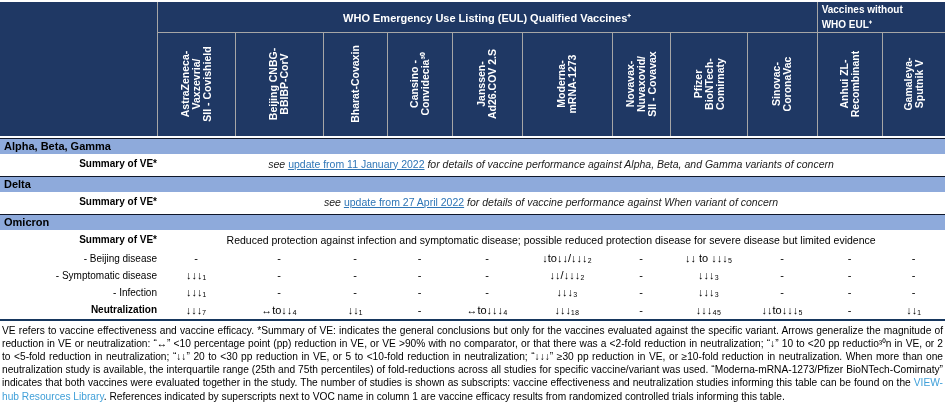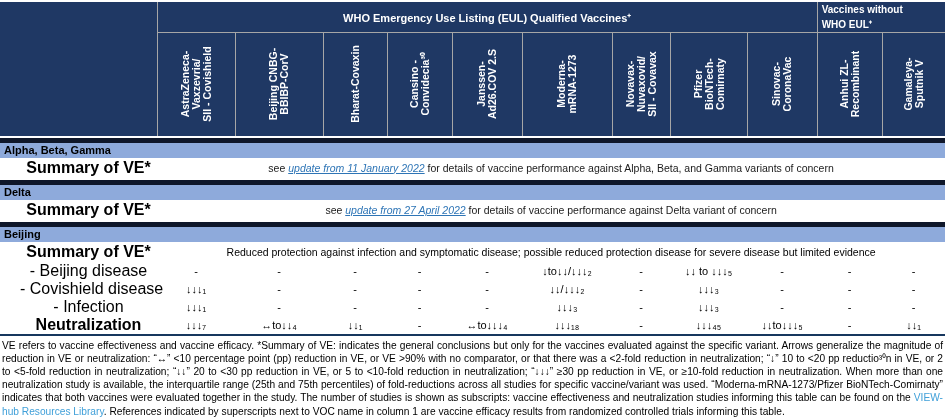--- a/index.html
+++ b/index.html
@@ -20,34 +20,34 @@
   .pre { white-space:pre-line; }
   th.vcell { background:#1F3864; height:103px; position:relative;
              border-left:1px solid #A6A6A6; }
   .vtext { position:absolute; left:50%; top:50%;
            transform:translate(-50%,-50%) rotate(-90deg);
            width:96px; text-align:center; color:#fff; font-size:10.5px;
            line-height:11px; white-space:pre-line; font-weight:bold; }
 
   
   tr.section td { background:#fff; padding:2px 0 0 0; }
-  tr.section .band { background:#8EAADB; border-top:5px solid #0f172a;
+  tr.section .band { background:#8EAADB; border-top:1px solid #0f172a;
                      font-weight:bold; font-size:11px; padding:1px 0 2px 4px; }
-  td.rowlabel { font-size:16px; padding-left:20px; white-space:nowrap;
-                text-align:center; vertical-align:middle; }
+  td.rowlabel { font-size:10px; padding-left:20px; white-space:nowrap;
+                text-align:right; vertical-align:middle; }
   td.rowlabel.bold { font-weight:bold; }
   tr.summary { height:20px; }
   tr.summary td.content { text-align:center; font-size:10.5px; vertical-align:middle; }
   tr.data { height:17px; }
   tr.data td.val { text-align:center; font-size:11px; vertical-align:middle;
                    white-space:nowrap; }
   tr.data-last td { border-bottom:2px solid #17375E; height:19px;margin-top:47px; }
 
-  .seg-it   { color:#1a1a1a;text-align:right; }
-  .seg-link { font-style:italic; color:#2E75B6; text-decoration:underline; }
+  .seg-it   { font-style:italic; color:#1a1a1a;text-align:right; }
+  .seg-link { color:#2E75B6; text-decoration:underline; }
   .seg-text { color:#000; }
   .seg-viewhub { color:#41A0D9; }
 
   
   .footer { width:945px; padding:3px 2px 0 2px; font-size:10.2px;
             line-height:13.2px; text-align:justify; color:#000; }
 </style>
 </head>
 <body>
 
@@ -137,25 +137,25 @@
         <td class="rowlabel bold">Summary of VE*</td>
         <td class="content" colspan="11"><span class="seg-it">see </span><span class="seg-link">update from 11 January 2022</span><span class="seg-it"> for details of vaccine performance against Alpha, Beta, and Gamma variants of concern</span></td>
       </tr>
       <tr class="section">
         <td colspan="12">
             <div class="band">Delta</div>
           </td>
       </tr>
       <tr class="summary">
         <td class="rowlabel bold">Summary of VE*</td>
-        <td class="content" colspan="11"><span class="seg-it">see </span><span class="seg-link">update from 27 April 2022</span><span class="seg-it"> for details of vaccine performance against Delta variant of concern</span></td>
+        <td class="content" colspan="11"><span class="seg-it">see </span><span class="seg-link">update from 27 April 2022</span><span class="seg-it"> for details of vaccine performance against When variant of concern</span></td>
       </tr>
       <tr class="section">
         <td colspan="12">
-            <div class="band">Beijing</div>
+            <div class="band">Omicron</div>
           </td>
       </tr>
       <tr class="summary">
         <td class="rowlabel bold">Summary of VE*</td>
         <td class="content" colspan="11">Reduced protection against infection and symptomatic disease; possible reduced protection disease for severe disease but limited evidence</td>
       </tr>
       <tr class="data">
         <td class="rowlabel">- Beijing disease</td>
         <td class="val">-</td>
         <td class="val">-</td>
@@ -163,21 +163,21 @@
         <td class="val">-</td>
         <td class="val">-</td>
         <td class="val">↓to↓↓/↓↓↓₂</td>
         <td class="val">-</td>
         <td class="val">↓↓ to ↓↓↓₅</td>
         <td class="val">-</td>
         <td class="val">-</td>
         <td class="val">-</td>
       </tr>
       <tr class="data">
-        <td class="rowlabel">- Covishield disease</td>
+        <td class="rowlabel">- Symptomatic disease</td>
         <td class="val">↓↓↓₁</td>
         <td class="val">-</td>
         <td class="val">-</td>
         <td class="val">-</td>
         <td class="val">-</td>
         <td class="val">↓↓/↓↓↓₂</td>
         <td class="val">-</td>
         <td class="val">↓↓↓₃</td>
         <td class="val">-</td>
         <td class="val">-</td>

